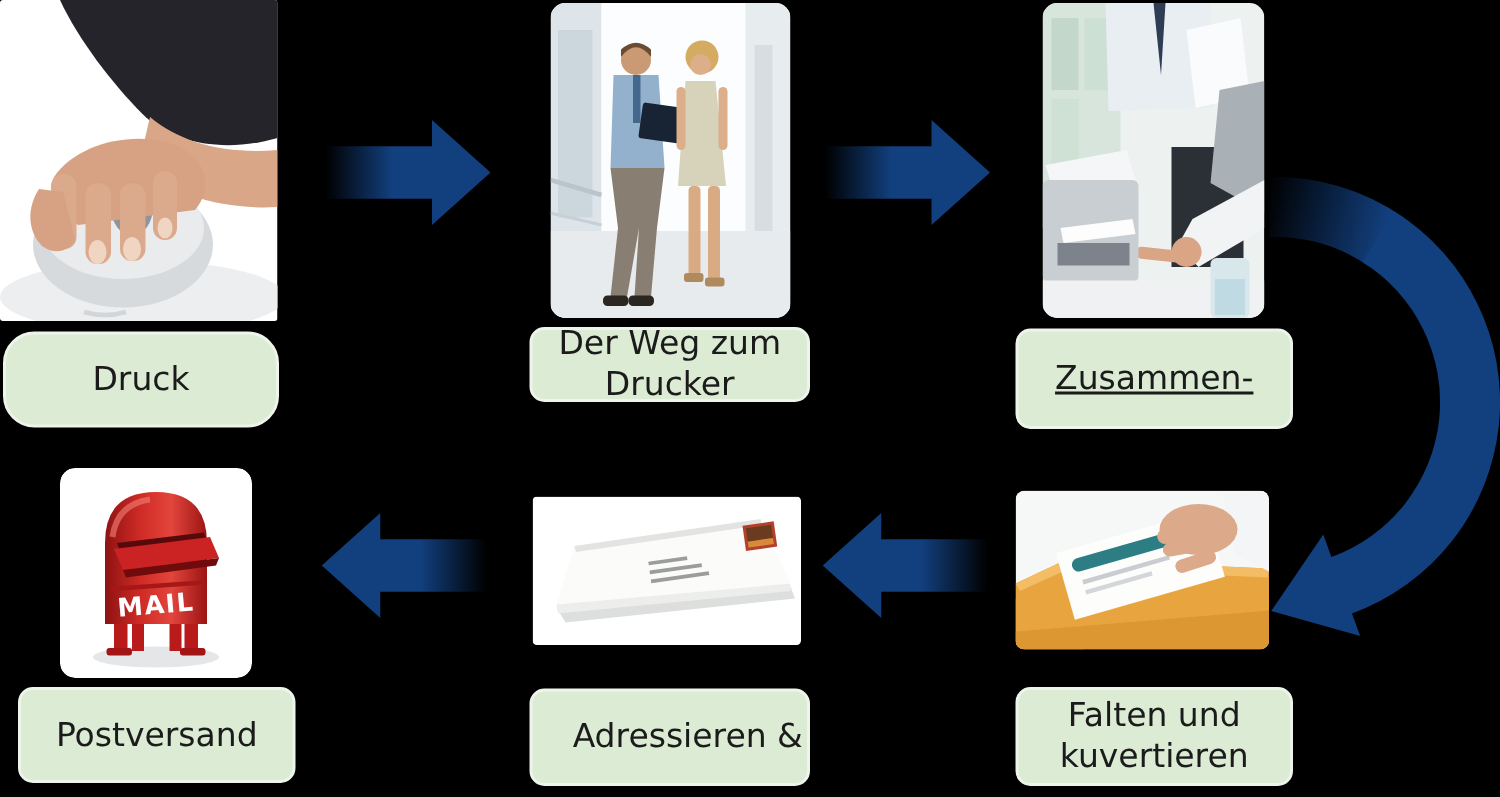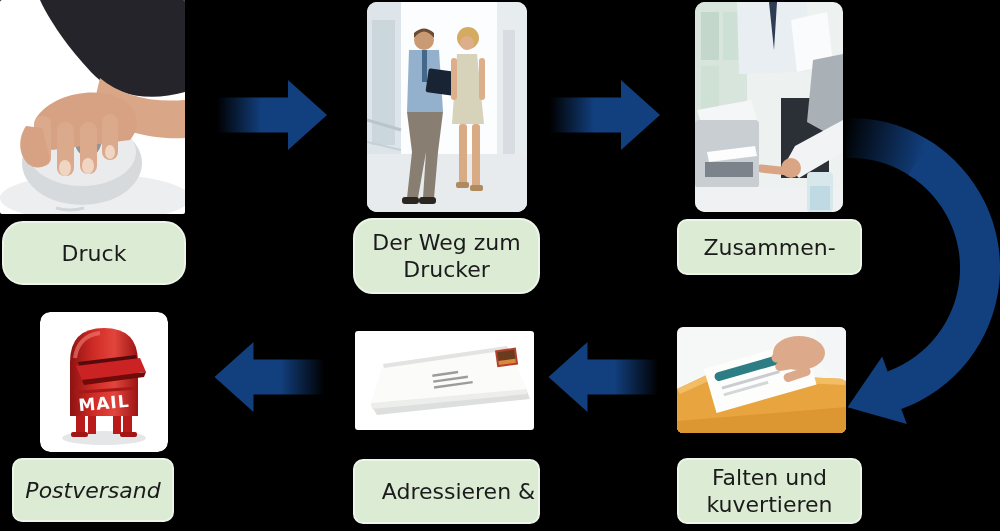--- a/index.html
+++ b/index.html
@@ -14,25 +14,25 @@
   .arrow svg{display:block;width:100%;height:100%;}
   
   #ph-druck{left:0;top:0;width:185px;height:214px;border-radius:2px;}
   #ph-weg{left:367px;top:2px;width:160px;height:210px;border-radius:10px;}
   #ph-zusammen{left:695px;top:2px;width:148px;height:210px;border-radius:10px;}
   #ph-falten{left:677px;top:327px;width:169px;height:106px;border-radius:6px;}
   #ph-adressieren{left:355px;top:331px;width:179px;height:99px;border-radius:3px;}
   #ph-post{left:40px;top:312px;width:128px;height:140px;border-radius:10px;}
   
   #lb-druck{left:2px;top:221px;width:184px;height:64px;border-radius:21px;}
-  #lb-weg{left:353px;top:218px;width:187px;height:76px;border-radius:20px;}
-  #lb-zusammen{left:677px;top:219px;width:185px;height:56px;}
+  #lb-weg{left:353px;top:218px;width:187px;height:50px;}
+  #lb-zusammen{left:677px;top:219px;width:185px;height:67px;text-decoration:underline;}
   #lb-falten{left:677px;top:458px;width:185px;height:66px;text-align:right;}
   #lb-adressieren{left:353px;top:459px;width:187px;height:65px;padding-left:24px;}
-  #lb-post{left:12px;top:458px;width:162px;height:64px;font-style:italic;}
+  #lb-post{left:12px;top:458px;width:185px;height:64px;}
   
   #ar-1{left:217px;top:80px;width:110px;height:70px;}
   #ar-2{left:549px;top:80px;width:112px;height:70px;}
   #ar-3{left:213px;top:342px;width:113px;height:70px;}
   #ar-4{left:547px;top:342px;width:113px;height:70px;}
   #ar-curve{left:795px;top:95px;width:205px;height:365px;}
 </style>
 </head>
 <body>
 

